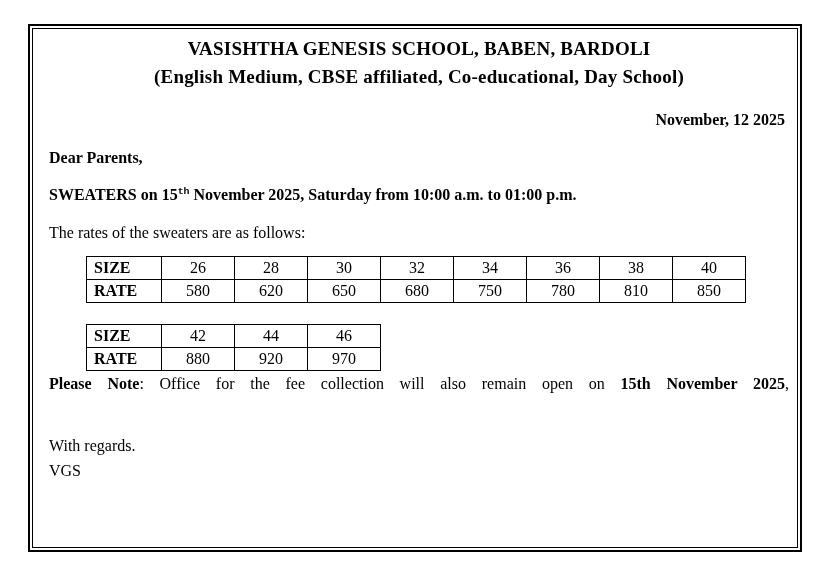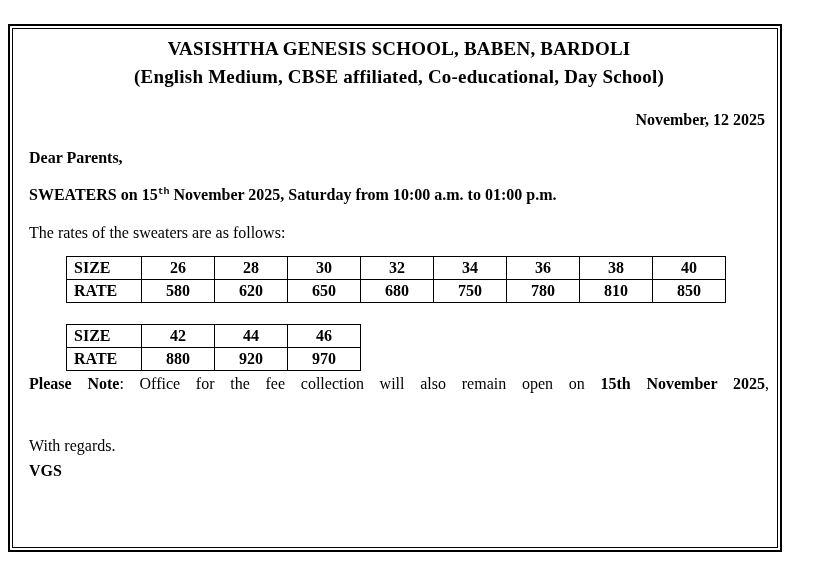--- a/index.html
+++ b/index.html
@@ -5,21 +5,21 @@
   * { margin: 0; padding: 0; box-sizing: border-box; }
   html, body {
     width: 827px; height: 582px;
     background: #ffffff;
     font-family: "Liberation Serif", "DejaVu Serif", serif;
     color: #000000;
     overflow: hidden;
   }
   .frame {
     position: absolute;
-    left: 8px; top: 24px;
+    left: 28px; top: 24px;
     width: 774px; height: 528px;
     border: 2px solid #000;
   }
   .frame-inner {
     position: absolute;
     inset: 2px;
     border: 1px solid #000;
     padding: 6px 8px 6px 16px;
   }
   .title, .subtitle {
@@ -73,33 +73,33 @@
   }
   table.rates th {
     width: 75px;
     text-align: left;
     padding-left: 7px;
     font-weight: bold;
   }
   table.rates td {
     width: 73px;
     text-align: center;
-    font-weight: bold;
+    font-weight: normal;
   }
   .note-para { }
   .bold { font-weight: bold; }
   .closing {
     font-size: 16px;
     line-height: 25px;
     margin-top: 37px;
   }
   .signature {
     font-size: 16px;
     line-height: 25px;
-    font-weight: bold;
+    font-weight: normal;
   }
 </style>
 </head>
 <body>
 
 <div class="frame">
   <div class="frame-inner">
 
     <div class="title">VASISHTHA GENESIS SCHOOL, BABEN, BARDOLI</div>
     <div class="subtitle">(English Medium, CBSE affiliated, Co-educational, Day School)</div>

